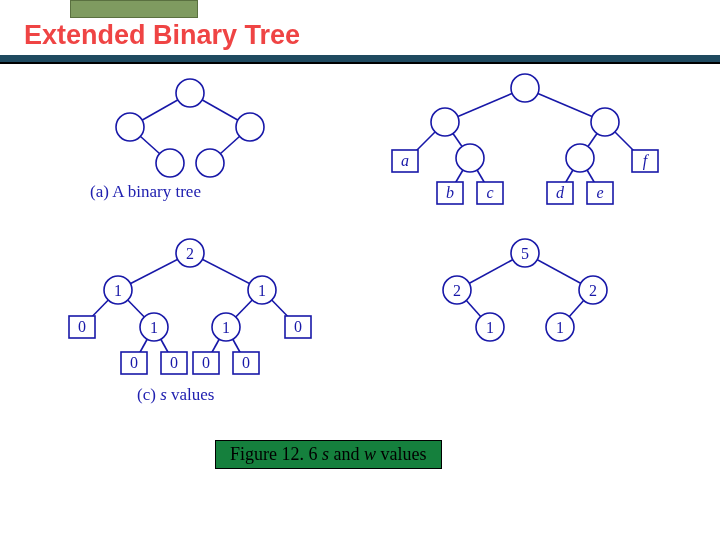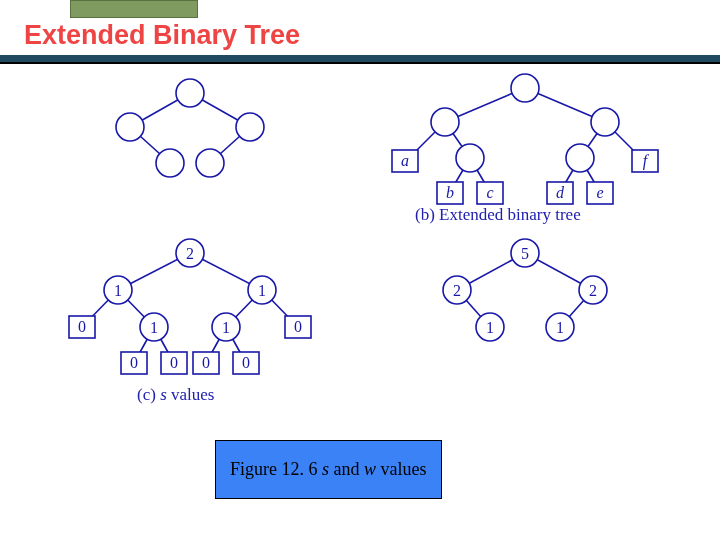--- a/index.html
+++ b/index.html
@@ -59,25 +59,25 @@
     color: #2020b0;
     font-family: Georgia, "Times New Roman", serif;
     font-size: 17px;
     text-align: center;
   }
   .fig-caption-box {
     position: absolute;
     left: 215px;
     top: 440px;
     border: 1.5px solid #000;
-    padding: 18px 14px;
+    padding: 3px 14px;
     font-family: Georgia, "Times New Roman", serif;
     font-size: 18px;
     color: #000;
-    background: #3b82f6;
+    background: #15803d;
   }
   .fig-caption-box i { font-style: italic; }
 </style>
 </head>
 <body>
 
 <div class="header">
   <div class="header-tab"></div>
   <div class="title">Extended Binary Tree</div>
   <div class="hr-thick"></div>
@@ -118,20 +118,21 @@
       <line x1="195" y1="52" x2="235" y2="88" stroke-opacity="0"></line>
     </g>
     <g stroke="#1818a8" stroke-width="1.6" fill="#fff">
       <circle cx="135" cy="18" r="14"></circle>
       <circle cx="75" cy="52" r="14"></circle>
       <circle cx="195" cy="52" r="14"></circle>
       <circle cx="115" cy="88" r="14"></circle>
       <circle cx="155" cy="88" r="14"></circle>
     </g>
   </svg>
+  <div class="caption" style="left:90px; top:112px;">(a) A binary tree</div>
 
   <svg class="panel" style="left:370px; top:0px;" width="310" height="140" viewBox="0 0 310 140">
     <g stroke="#1818a8" stroke-width="1.6" fill="none">
       <line x1="155" y1="18" x2="75" y2="52"></line>
       <line x1="155" y1="18" x2="235" y2="52"></line>
       <line x1="75" y1="52" x2="35" y2="92"></line>
       <line x1="75" y1="52" x2="100" y2="88"></line>
       <line x1="235" y1="52" x2="210" y2="88"></line>
       <line x1="235" y1="52" x2="275" y2="92"></line>
       <line x1="100" y1="88" x2="80" y2="122"></line>
@@ -154,21 +155,20 @@
     </g>
     <g fill="#1818a8" font-family="Georgia,serif" font-style="italic" font-size="16" text-anchor="middle">
       <text x="35" y="96">a</text>
       <text x="80" y="128">b</text>
       <text x="120" y="128">c</text>
       <text x="190" y="128">d</text>
       <text x="230" y="128">e</text>
       <text x="275" y="96">f</text>
     </g>
   </svg>
-  <div class="caption" style="left:415px; top:135px;">(b) Extended binary tree</div>
 
   <svg class="panel" style="left:40px; top:165px;" width="300" height="175" viewBox="0 0 300 175">
     <g stroke="#1818a8" stroke-width="1.6" fill="none">
       <line x1="150" y1="18" x2="78" y2="55"></line>
       <line x1="150" y1="18" x2="222" y2="55"></line>
       <line x1="78" y1="55" x2="42" y2="92"></line>
       <line x1="78" y1="55" x2="114" y2="92"></line>
       <line x1="222" y1="55" x2="186" y2="92"></line>
       <line x1="222" y1="55" x2="258" y2="92"></line>
       <line x1="114" y1="92" x2="94" y2="128"></line>

